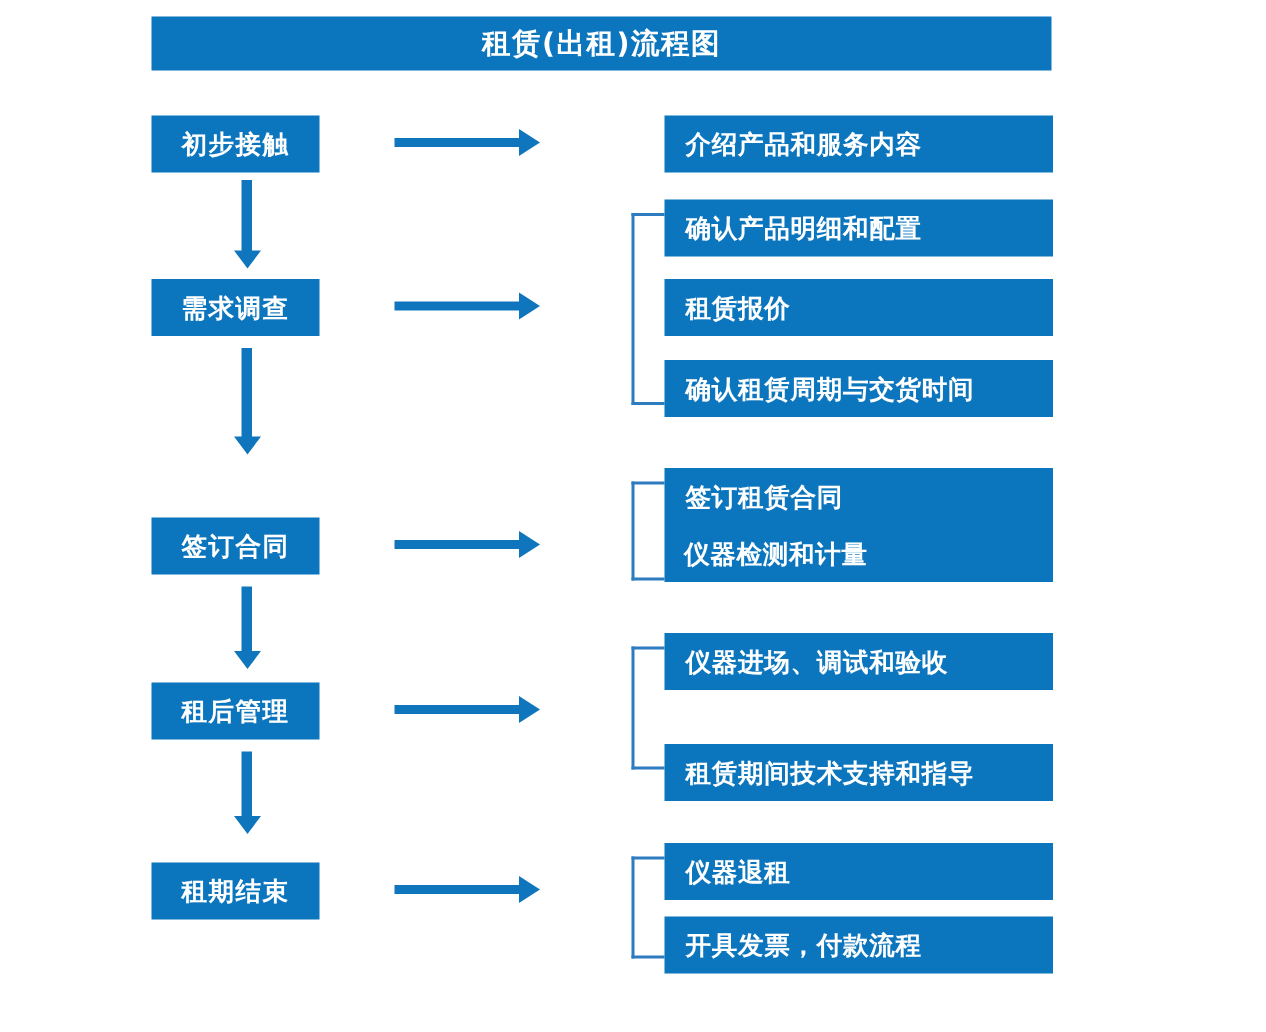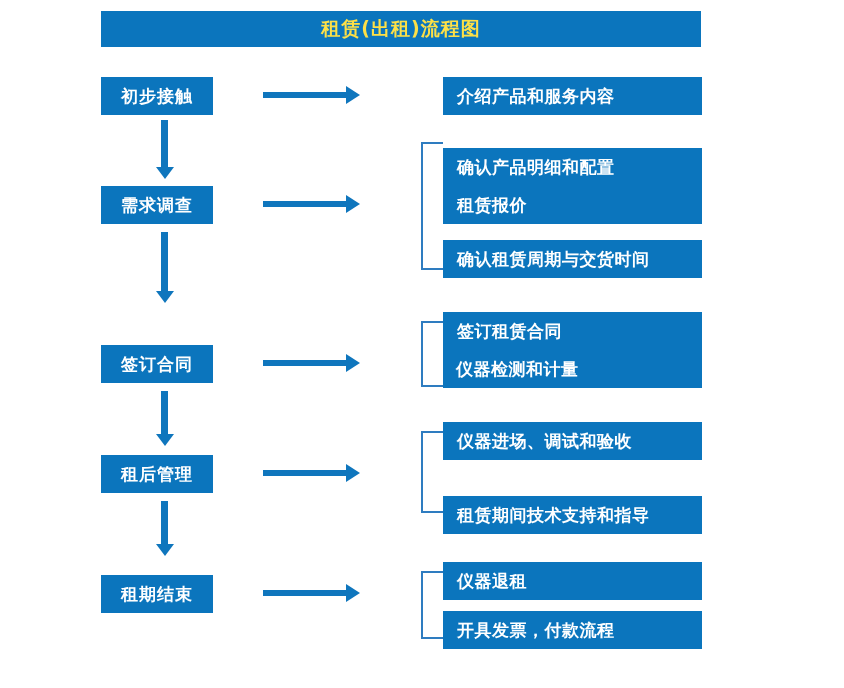--- a/index.html
+++ b/index.html
@@ -21,21 +21,21 @@
     width: 844px;
     height: 688px;
   }
   .title-bar {
     position: absolute;
     left: 101px;
     top: 11px;
     width: 600px;
     height: 36px;
     background: #0b75bd;
-    color: #fde047;
+    color: #ffffff;
     display: flex;
     align-items: center;
     justify-content: center;
     font-size: 19px;
     font-weight: bold;
     letter-spacing: 1px;
   }
   .node {
     position: absolute;
     background: #0b75bd;
@@ -121,21 +121,21 @@
 
   <div class="node left" style="top:77px;">初步接触</div>
   <div class="h-arrow" style="top:92px;"></div>
   <div class="node right" style="top:77px;">介绍产品和服务内容</div>
 
   <div class="v-arrow" style="top:120px; height:48px;"></div>
 
   <div class="node left" style="top:186px;">需求调查</div>
   <div class="h-arrow" style="top:201px;"></div>
   <div class="bracket" style="top:142px; height:128px;"></div>
-  <div class="node right" style="top:148px;">确认产品明细和配置</div>
+  <div class="node right" style="top:133px;">确认产品明细和配置</div>
   <div class="node right" style="top:240px;">确认租赁周期与交货时间</div>
   <div class="node right" style="top:186px;">租赁报价</div>
 
   <div class="v-arrow" style="top:232px; height:60px;"></div>
 
   <div class="node left" style="top:345px;">签订合同</div>
   <div class="h-arrow" style="top:360px;"></div>
   <div class="bracket" style="top:321px; height:66px;"></div>
   <div class="node right" style="top:312px;">签订租赁合同</div>
   <div class="node right" style="top:350px;padding-left:13px;">仪器检测和计量</div>

